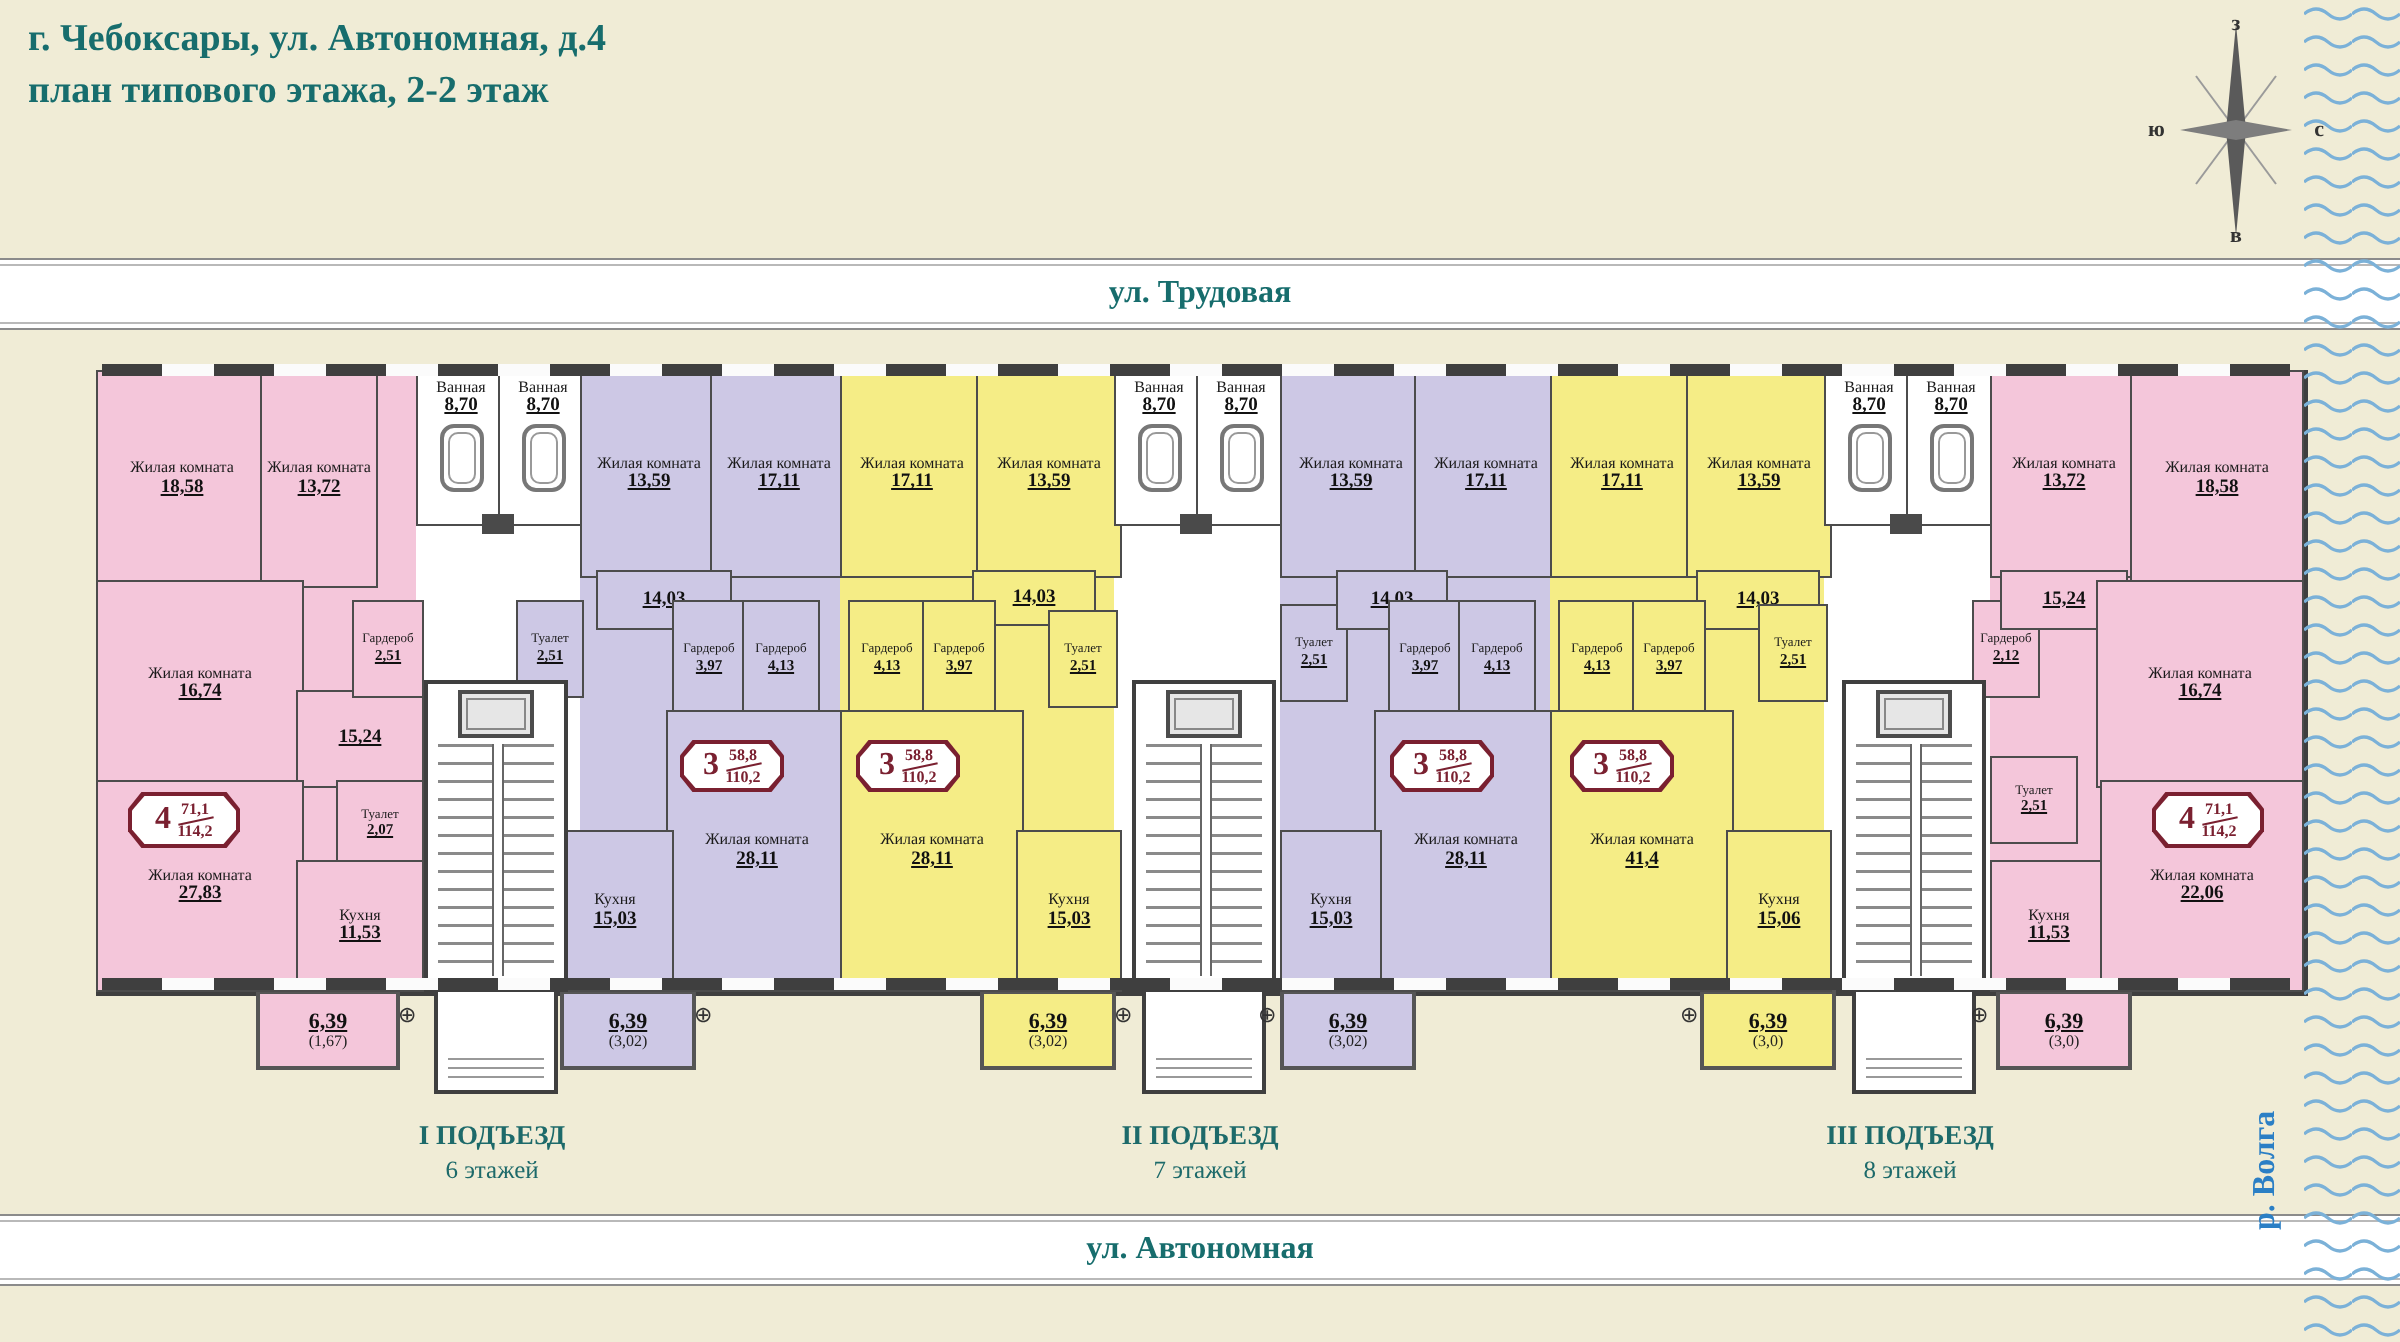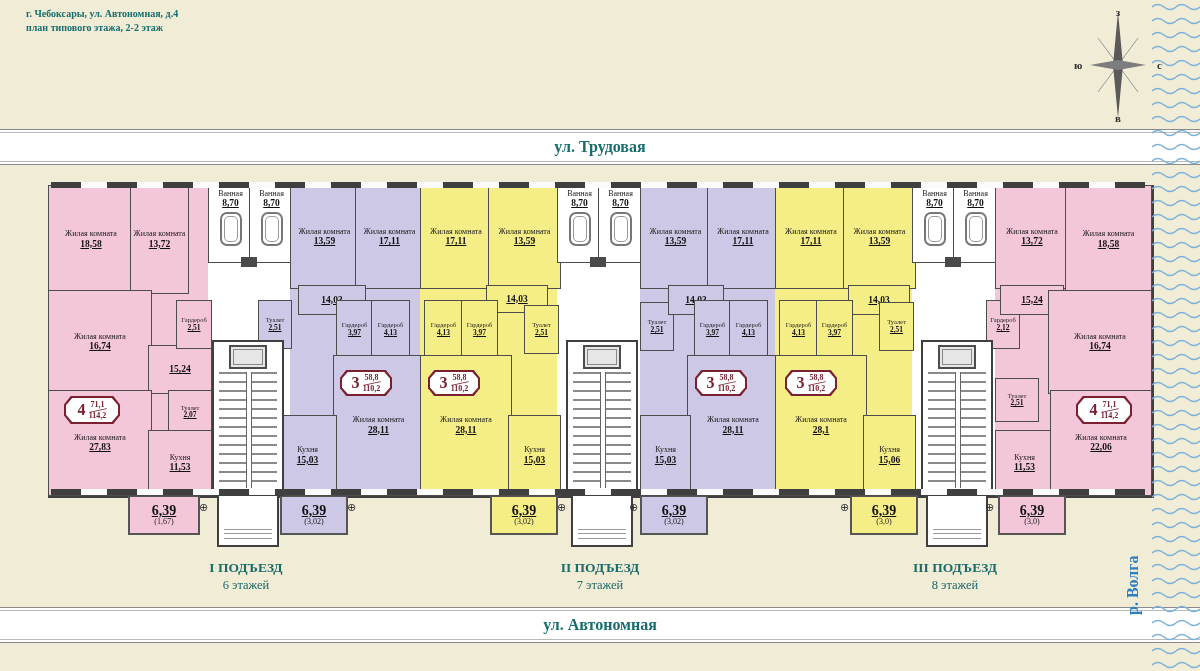--- a/index.html
+++ b/index.html
@@ -1,19 +1,19 @@
 <!DOCTYPE html>
 <html><head>
 <meta charset="utf-8">
 <style>
   html,body{margin:0;padding:0}
   .stage{position:relative;width:1200px;height:671px;background:#f0ecd6;overflow:hidden;
          font-family:"Liberation Serif","DejaVu Serif",serif}
 
-  .header{position:absolute;left:26px;top:7px;color:#176d6d;font-size:10px;font-weight:bold;line-height:1.35;z-index:7}
+  .header{position:absolute;left:14px;top:7px;color:#176d6d;font-size:19px;font-weight:bold;line-height:1.35;z-index:7}
 
   .street{position:absolute;left:0;width:1200px;height:34px;background:#fff;
           border-top:1px solid #8b8b8b;border-bottom:1px solid #8b8b8b;
           display:flex;align-items:center;justify-content:center;
           color:#176d6d;font-size:16px;font-weight:bold;z-index:1}
   .street::before,.street::after{content:"";position:absolute;left:0;right:0;border-top:1px solid #b9b9b9}
   .street::before{top:2px}.street::after{bottom:2px}
   .street-top{top:129px}.street-bottom{top:607px}
 
   .compass{position:absolute;left:1078px;top:10px;width:80px;height:110px;color:#333;
@@ -62,21 +62,21 @@
          clip-path:polygon(12% 0,88% 0,100% 30%,100% 70%,88% 100%,12% 100%,0 70%,0 30%)}
   .badge-in{position:absolute;inset:2px;background:#fff;
             clip-path:polygon(12% 0,88% 0,100% 30%,100% 70%,88% 100%,12% 100%,0 70%,0 30%);
             display:flex;align-items:center;justify-content:center;gap:3px;color:#7a2030}
   .badge-num{font-size:16px;font-weight:bold}
   .badge-fr{display:flex;flex-direction:column;align-items:center;line-height:1;font-size:8px;font-weight:bold}
   .fr-div{width:18px;height:1px;background:#7a2030;transform:rotate(-12deg);margin:1px 0}
 
   .balc{position:absolute;border:2px solid #555;z-index:2;display:flex;flex-direction:column;
         align-items:center;justify-content:center;line-height:1.1}
-  .balc .rarea{font-size:14px}
+  .balc .rarea{font-size:11px}
   .bsub{font-size:8px;color:#222}
   .vent{position:absolute;z-index:6;font-size:11px;color:#333;font-family:"DejaVu Sans",sans-serif}
 
   .podezd{position:absolute;width:130px;text-align:center;color:#1d6a6a;z-index:2}
   .pname{font-size:13.5px;font-weight:bold}
   .pfloors{font-size:12.5px;margin-top:2px}
 </style>
 </head>
 <body>
 
@@ -291,21 +291,21 @@
       <div class="room t-wardrobe c-yellow" style="left: 816px; top: 300px; width: 33px; height: 55px;">
         <span class="rname">Гардероб</span>
         <span class="rarea">3,97</span>
       </div>
       <div class="room t-wc c-yellow" style="left: 879px; top: 302px; width: 31px; height: 45px;">
         <span class="rname">Туалет</span>
         <span class="rarea">2,51</span>
       </div>
       <div class="room t-living c-yellow" style="left: 775px; top: 355px; width: 88px; height: 137px;">
         <span class="rname">Жилая комната</span>
-        <span class="rarea">28,1</span>
+        <span class="rarea">41,4</span>
       </div>
       <div class="room t-kitchen c-yellow" style="left: 863px; top: 415px; width: 49px; height: 77px;">
         <span class="rname">Кухня</span>
         <span class="rarea">15,06</span>
       </div>
       <div class="room t-bath c-white" style="left: 912px; top: 185px; width: 41px; height: 72px;">
         <span class="rname">Ванная</span>
         <span class="rarea">8,70</span>
         <span class="tub"></span>
       </div>

